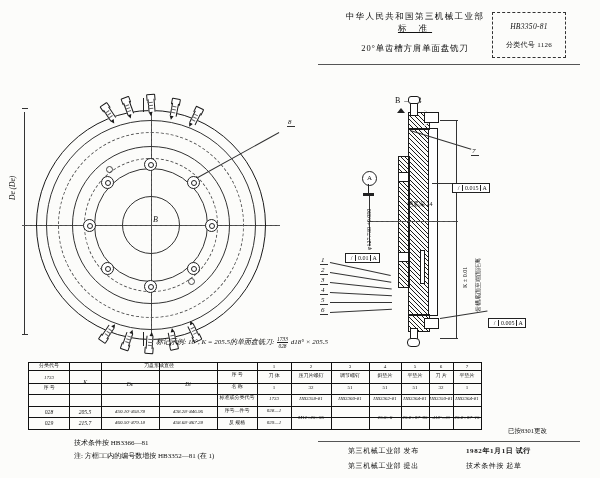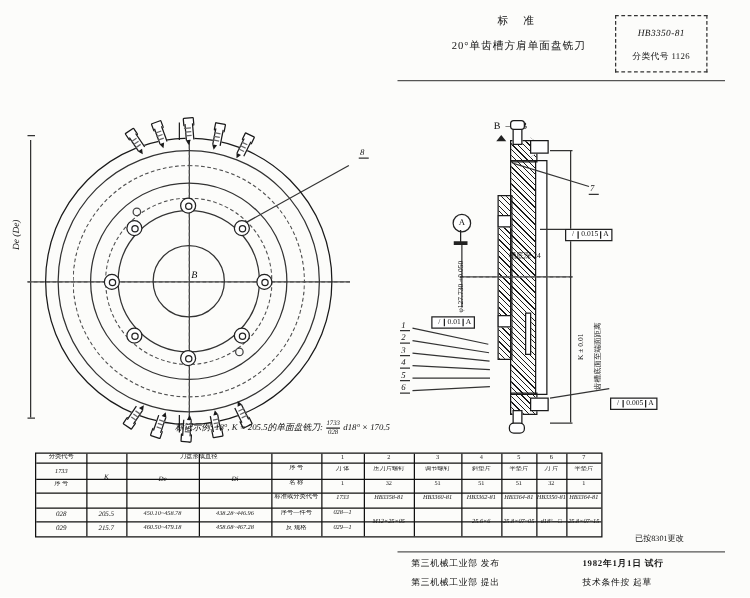--- a/index.html
+++ b/index.html
@@ -4,21 +4,21 @@
 <style>
   html,body{margin:0;padding:0;background:#fff;}
   body{width:600px;height:478px;position:relative;overflow:hidden;
        font-family:"Liberation Serif",serif;color:#111;}
   .pg{position:absolute;left:0;top:0;width:600px;height:478px;background:#fcfcfa;}
 
   
   .hdr{position:absolute;left:0;top:4px;width:600px;}
   .hdr-center{position:absolute;left:330px;top:6px;width:170px;text-align:center;}
   .h-line{font-size:8.5px;letter-spacing:1.4px;line-height:12px;white-space:nowrap;}
-  .h-line.sp{letter-spacing:5px;}
+  .h-line.sp{letter-spacing:5px;text-decoration:underline;}
   .h-sub{font-size:8.5px;letter-spacing:.8px;margin-top:9px;white-space:nowrap;}
   .codebox{position:absolute;left:492px;top:8px;width:72px;height:44px;
            border:1px dashed #333;}
   .codebox .c1{position:absolute;left:0;top:9px;width:72px;text-align:center;
                font-size:7.5px;font-style:italic;letter-spacing:.3px;}
   .codebox .c2{position:absolute;left:0;top:27px;width:72px;text-align:center;
                font-size:7px;letter-spacing:.3px;}
   .rule-top{position:absolute;left:318px;top:64px;width:262px;height:0;
             border-top:1.6px solid #555;}
 
@@ -53,21 +53,21 @@
   .dimv{position:absolute;left:24px;top:112px;width:0;height:222px;border-left:.8px solid #333;}
   .dimv-t{position:absolute;left:22px;top:108px;width:6px;height:0;border-top:.8px solid #333;}
   .dimv-b{position:absolute;left:22px;top:334px;width:6px;height:0;border-top:.8px solid #333;}
   .dimv-lbl{position:absolute;left:8px;top:200px;font-size:7.5px;font-style:italic;
             transform:rotate(-90deg);transform-origin:left top;white-space:nowrap;}
 
   .markB{position:absolute;font-size:8px;font-style:italic;}
   .leadline{position:absolute;height:0;transform-origin:left center;
             border-top:.7px solid #333;}
 
-  .caption{position:absolute;left:140px;top:336px;font-size:7px;white-space:nowrap;
+  .caption{position:absolute;left:156px;top:336px;font-size:7px;white-space:nowrap;
            font-style:italic;}
   .frac{display:inline-block;text-align:center;vertical-align:middle;font-size:5.4px;
         line-height:6px;margin:0 1px;}
   .frac i{display:block;border-bottom:.6px solid #222;font-style:italic;}
 
   
   .sect{position:absolute;left:380px;top:100px;width:210px;height:240px;}
   .sect-title{position:absolute;left:395px;top:96px;font-size:8px;letter-spacing:1px;}
   .body-el{position:absolute;border:1px solid #1a1a1a;background:#fff;}
   .hatch{position:absolute;border:1px solid #1a1a1a;
@@ -96,30 +96,31 @@
   .cellx{position:absolute;font-size:5px;text-align:center;line-height:6px;
         white-space:nowrap;overflow:hidden;}
   .ital{font-style:italic;}
 
   
   .notes{position:absolute;left:74px;top:437px;font-size:7px;line-height:13px;}
   .chg{position:absolute;left:508px;top:427px;font-size:6.5px;}
   .rule-bot{position:absolute;left:318px;top:441px;width:262px;height:0;
             border-top:1.3px solid #555;}
   .tbk{position:absolute;left:318px;top:446px;width:268px;font-size:7px;}
-  .tbk .l{position:absolute;left:11px;white-space:nowrap;letter-spacing:.6px;}
+  .tbk .l{position:absolute;left:30px;white-space:nowrap;letter-spacing:.6px;}
   .tbk .r2{position:absolute;left:148px;white-space:nowrap;letter-spacing:.6px;}
 </style>
 </head>
 <body>
 
 <div class="pg">
 
   <div class="hdr">
     <div class="hdr-center">
+      <div class="h-line">中华人民共和国第三机械工业部</div>
       <div class="h-line sp">标 准</div>
       <div class="h-sub">20°单齿槽方肩单面盘铣刀</div>
     </div>
     <div class="codebox">
       <div class="c1">HB3350-81</div>
       <div class="c2">分类代号 1126</div>
     </div>
   </div>
   <div class="rule-top"></div>
 
@@ -248,21 +249,21 @@
         <div class="tip"></div>
         </div>
     </div>
 
     <div class="caption">
       <span>标记示例: 18°, K = 205.5的单面盘铣刀:</span>
       <span class="frac">
         <i>1733</i>
         <b style="font-weight:normal;font-style:italic;">028</b>
       </span>
-      <span>d18° × 170.5</span>
+      <span>d18° × 205.5</span>
     </div>
   </div>
 
   <div>
     <div class="sect-title">B — B</div>
     <div style="position:absolute;left:397px;top:108px;width:0;height:0;
          border-left:4px solid transparent;border-right:4px solid transparent;
          border-bottom:5px solid #222;"></div>
 
     <div class="sect">
@@ -420,20 +421,24 @@
     <div class="cellx ital" style="left:424px;top:52px;width:28px;">25.8×07~15</div>
 
     <div class="cell ital" style="left:0px;top:57px;width:40px;">029</div>
     <div class="cell ital" style="left:40px;top:57px;width:32px;">215.7</div>
     <div class="cellx ital" style="left:72px;top:57px;width:58px;">460.50~479.18</div>
     <div class="cellx ital" style="left:130px;top:57px;width:58px;">458.68~467.28</div>
     <div class="cellx" style="left:188px;top:57px;width:40px;">反 规格</div>
     <div class="cellx ital" style="left:228px;top:57px;width:34px;">029—1</div>
   </div>
 
+  <div class="notes">
+    <div>技术条件按 HB3366—81</div>
+    <div>注: 方框□□内的编号数增按 HB3352—81 (在 1)</div>
+  </div>
 
   <div class="chg">已按8301更改</div>
   <div class="rule-bot"></div>
 
   <div class="tbk">
     <div class="l" style="top:0px;">第三机械工业部   发布</div>
     <div class="l" style="top:15px;">第三机械工业部   提出</div>
     <div class="r2" style="top:0px;font-weight:bold;">1982年1月1日   试行</div>
     <div class="r2" style="top:15px;">技术条件按   起草</div>
   </div>

